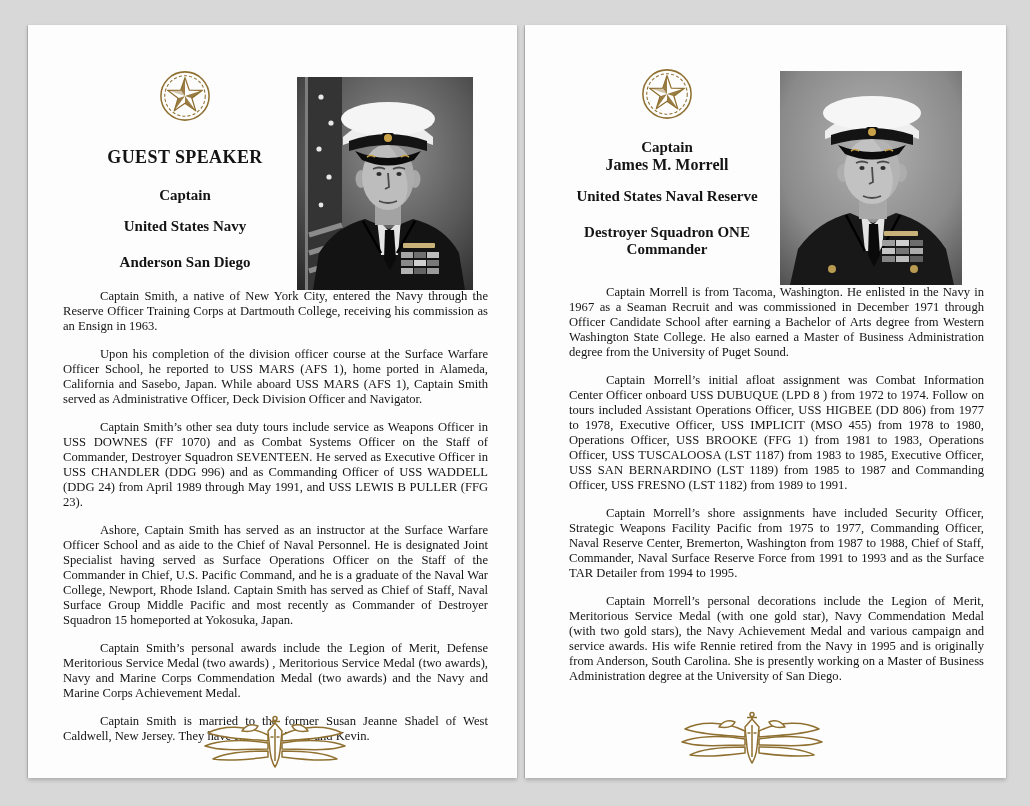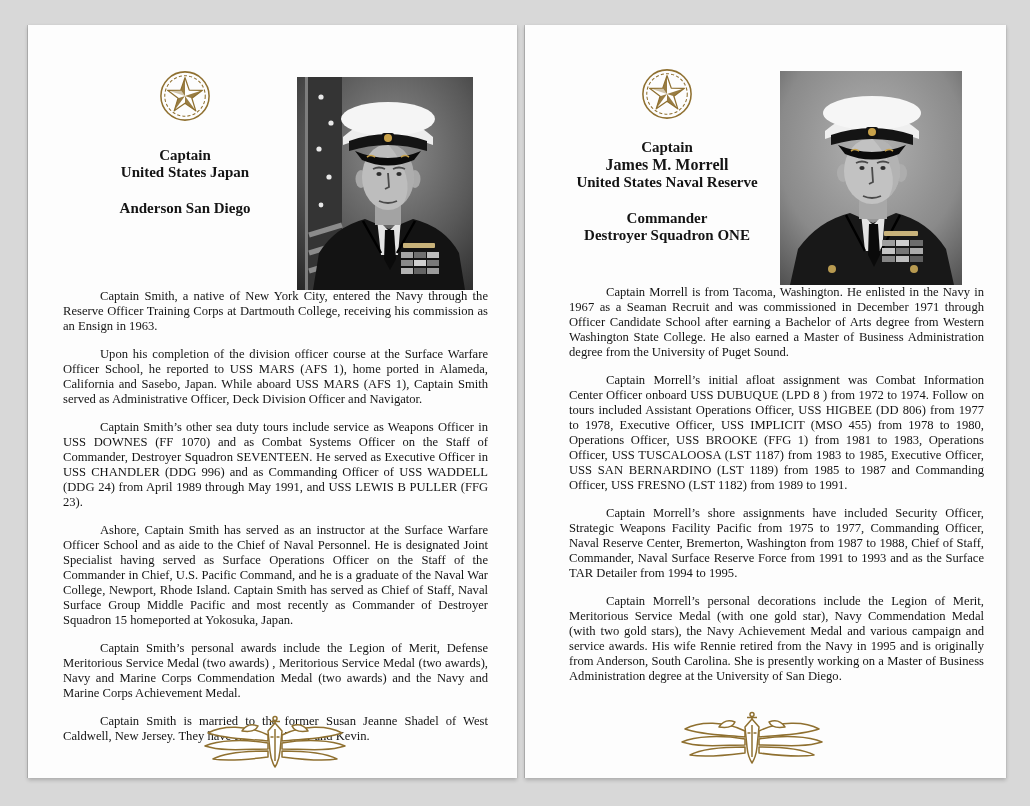--- a/index.html
+++ b/index.html
@@ -21,21 +21,21 @@
   .seal{position:absolute;}
   .page-left .seal{left:128px;top:44px;width:58px;height:54px;}
   .page-right .seal{left:113px;top:42px;width:58px;height:54px;}
 
   .header{position:absolute;text-align:center;font-weight:bold;}
   .page-left .header{left:22px;top:122px;width:270px;}
   .page-right .header{left:12px;top:114px;width:260px;}
   .eyebrow{font-size:18px;letter-spacing:.4px;margin-bottom:19px;}
   .rank{font-size:15px;line-height:17px;}
   .name{font-size:16px;line-height:18px;text-align:center;}
-  .service{font-size:15px;line-height:17px;}
+  .service{font-size:15px;line-height:17px;margin-top:14px;}
   .titleblock{margin-top:19px;font-size:15px;line-height:17px;}
 
   .photo{position:absolute;overflow:hidden;background:#444;}
   .page-left .photo{left:269px;top:52px;width:176px;height:213px;}
   .page-right .photo{left:255px;top:46px;width:182px;height:214px;}
   .photo svg{display:block;width:100%;height:100%;}
 
   .bodytext{
     position:absolute;text-align:justify;
     font-size:12.6px;line-height:15px;
@@ -65,22 +65,23 @@
       <g fill="#8f7030" opacity="0.9">
         <path d="M30,28 L30,9 L25.59,21.93 Z"></path>
         <path d="M30,28 L48.07,22.13 L37.13,30.32 Z"></path>
         <path d="M30,28 L41.17,43.37 L30,35.5 Z"></path>
         <path d="M30,28 L18.83,43.37 L22.87,30.32 Z"></path>
         <path d="M30,28 L11.93,22.13 L25.59,21.93 Z" opacity="0.45"></path>
       </g>
     </svg>
 
     <div class="header">
+      <div class="eyebrow">GUEST SPEAKER</div>
       <div class="rank">Captain</div>
-      <div class="service">United States Japan</div>
+      <div class="service">United States Navy</div>
       <div class="titleblock">
         <div>Anderson San Diego</div>
       </div>
     </div>
 
     <div class="photo">
       <svg viewBox="0 0 176 213" preserveAspectRatio="none">
         <defs>
           <radialGradient id="bgL" cx="55%" cy="35%" r="85%">
             <stop offset="0%" stop-color="#8d8d8d"></stop>
@@ -195,22 +196,22 @@
         <path d="M30,28 L18.83,43.37 L22.87,30.32 Z"></path>
         <path d="M30,28 L11.93,22.13 L25.59,21.93 Z" opacity="0.45"></path>
       </g>
     </svg>
 
     <div class="header">
       <div class="rank">Captain</div>
       <div class="name">James M. Morrell</div>
       <div class="service">United States Naval Reserve</div>
       <div class="titleblock">
+        <div>Destroyer Squadron ONE</div>
         <div>Commander</div>
-        <div>Destroyer Squadron ONE</div>
       </div>
     </div>
 
     <div class="photo">
       <svg viewBox="0 0 182 214" preserveAspectRatio="none">
         <defs>
           <radialGradient id="bgR" cx="50%" cy="35%" r="85%">
             <stop offset="0%" stop-color="#b2b2b2"></stop>
             <stop offset="60%" stop-color="#8a8a8a"></stop>
             <stop offset="100%" stop-color="#4a4a4a"></stop>

